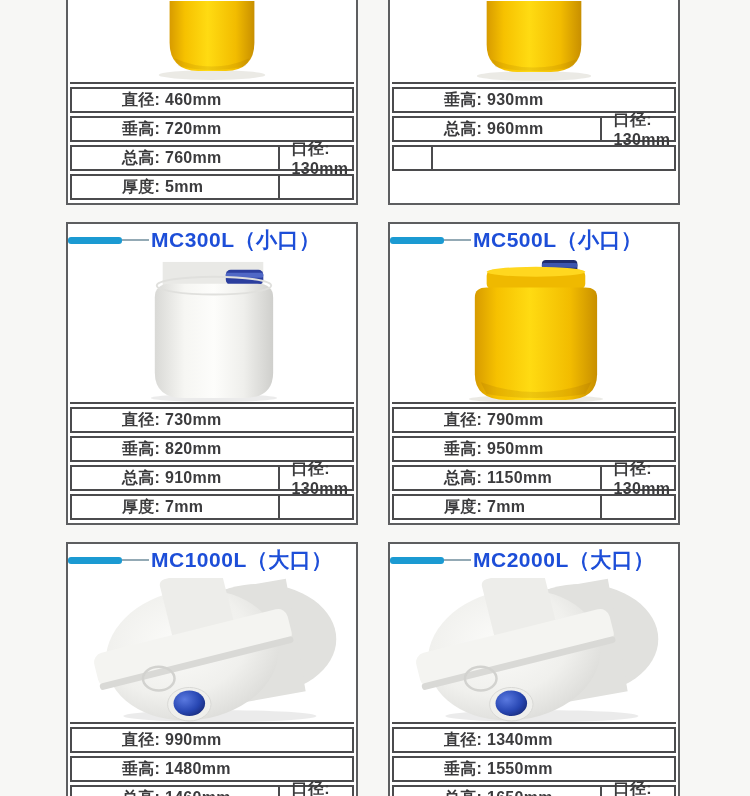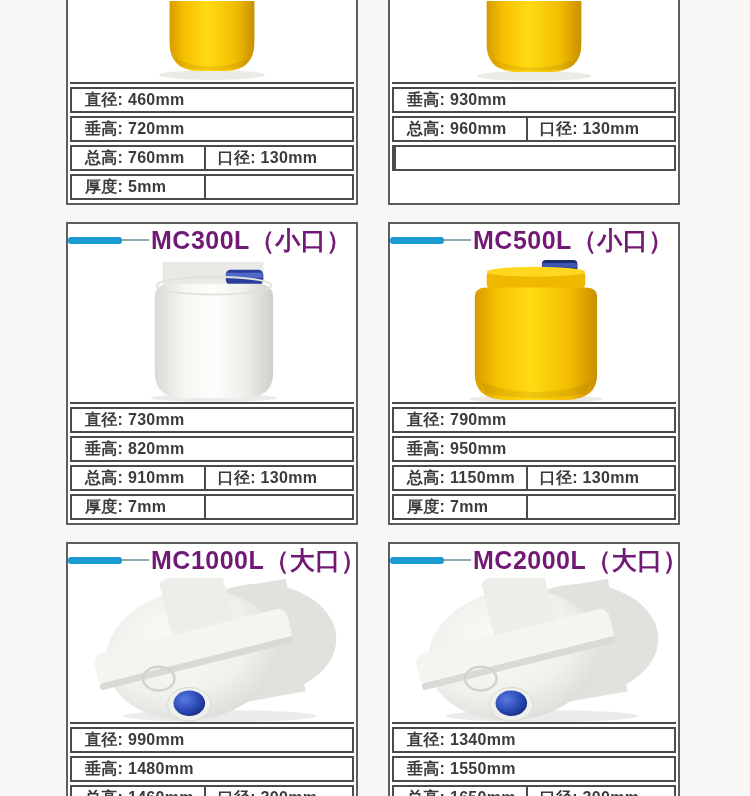--- a/index.html
+++ b/index.html
@@ -20,42 +20,42 @@
     box-sizing:border-box;
     padding:0 2px 3px 2px;
   }
   .card.clipped{border-top:none;}
   .title-row{
     display:flex;align-items:center;height:32px;margin-left:-2px;
   }
   .title-dash{width:54px;height:7px;background:#1b9ad2;border-radius:3px;flex:0 0 auto;}
   .title-line{width:27px;height:2px;background:#94aab5;flex:0 0 auto;}
   .title-text{
-    margin:0 0 0 2px;font-size:25px;font-weight:bold;color:#701a75;
+    margin:0 0 0 2px;font-size:21px;font-weight:bold;color:#1d4ed8;
     letter-spacing:0.5px;white-space:nowrap;
   }
   .img-area{
     border-bottom:2px solid #4b4b4d;
     display:flex;align-items:flex-end;justify-content:center;
     overflow:hidden;
   }
   .img-area.h-clip{height:82px;}
   .img-area.h-full{height:146px;}
   .tank{display:block;width:284px;}
   .spec-table{display:block;}
   .spec-row{
     display:flex;align-items:stretch;
     border:2px solid #4b4b4d;
     background:#fff;
     margin-top:3px;
     height:22px;
     font-size:16px;font-weight:600;color:#3b3b3d;
     letter-spacing:0.3px;
   }
-  .spec-cell{display:flex;align-items:center;padding-left:13px;box-sizing:border-box;}
+  .spec-cell{display:flex;align-items:center;padding-left:13px;box-sizing:border-box;margin-left:37px;}
   .spec-cell.left{flex:0 0 47%;}
   .spec-cell.right{flex:1 1 auto;border-left:2px solid #4b4b4d;padding-left:12px;}
   .spec-cell.full{flex:1 1 auto;}
 </style>
 </head>
 <body>
 
 <svg width="0" height="0" style="position:absolute">
   <defs>
     <linearGradient id="lgYellow" x1="0" y1="0" x2="1" y2="0">

